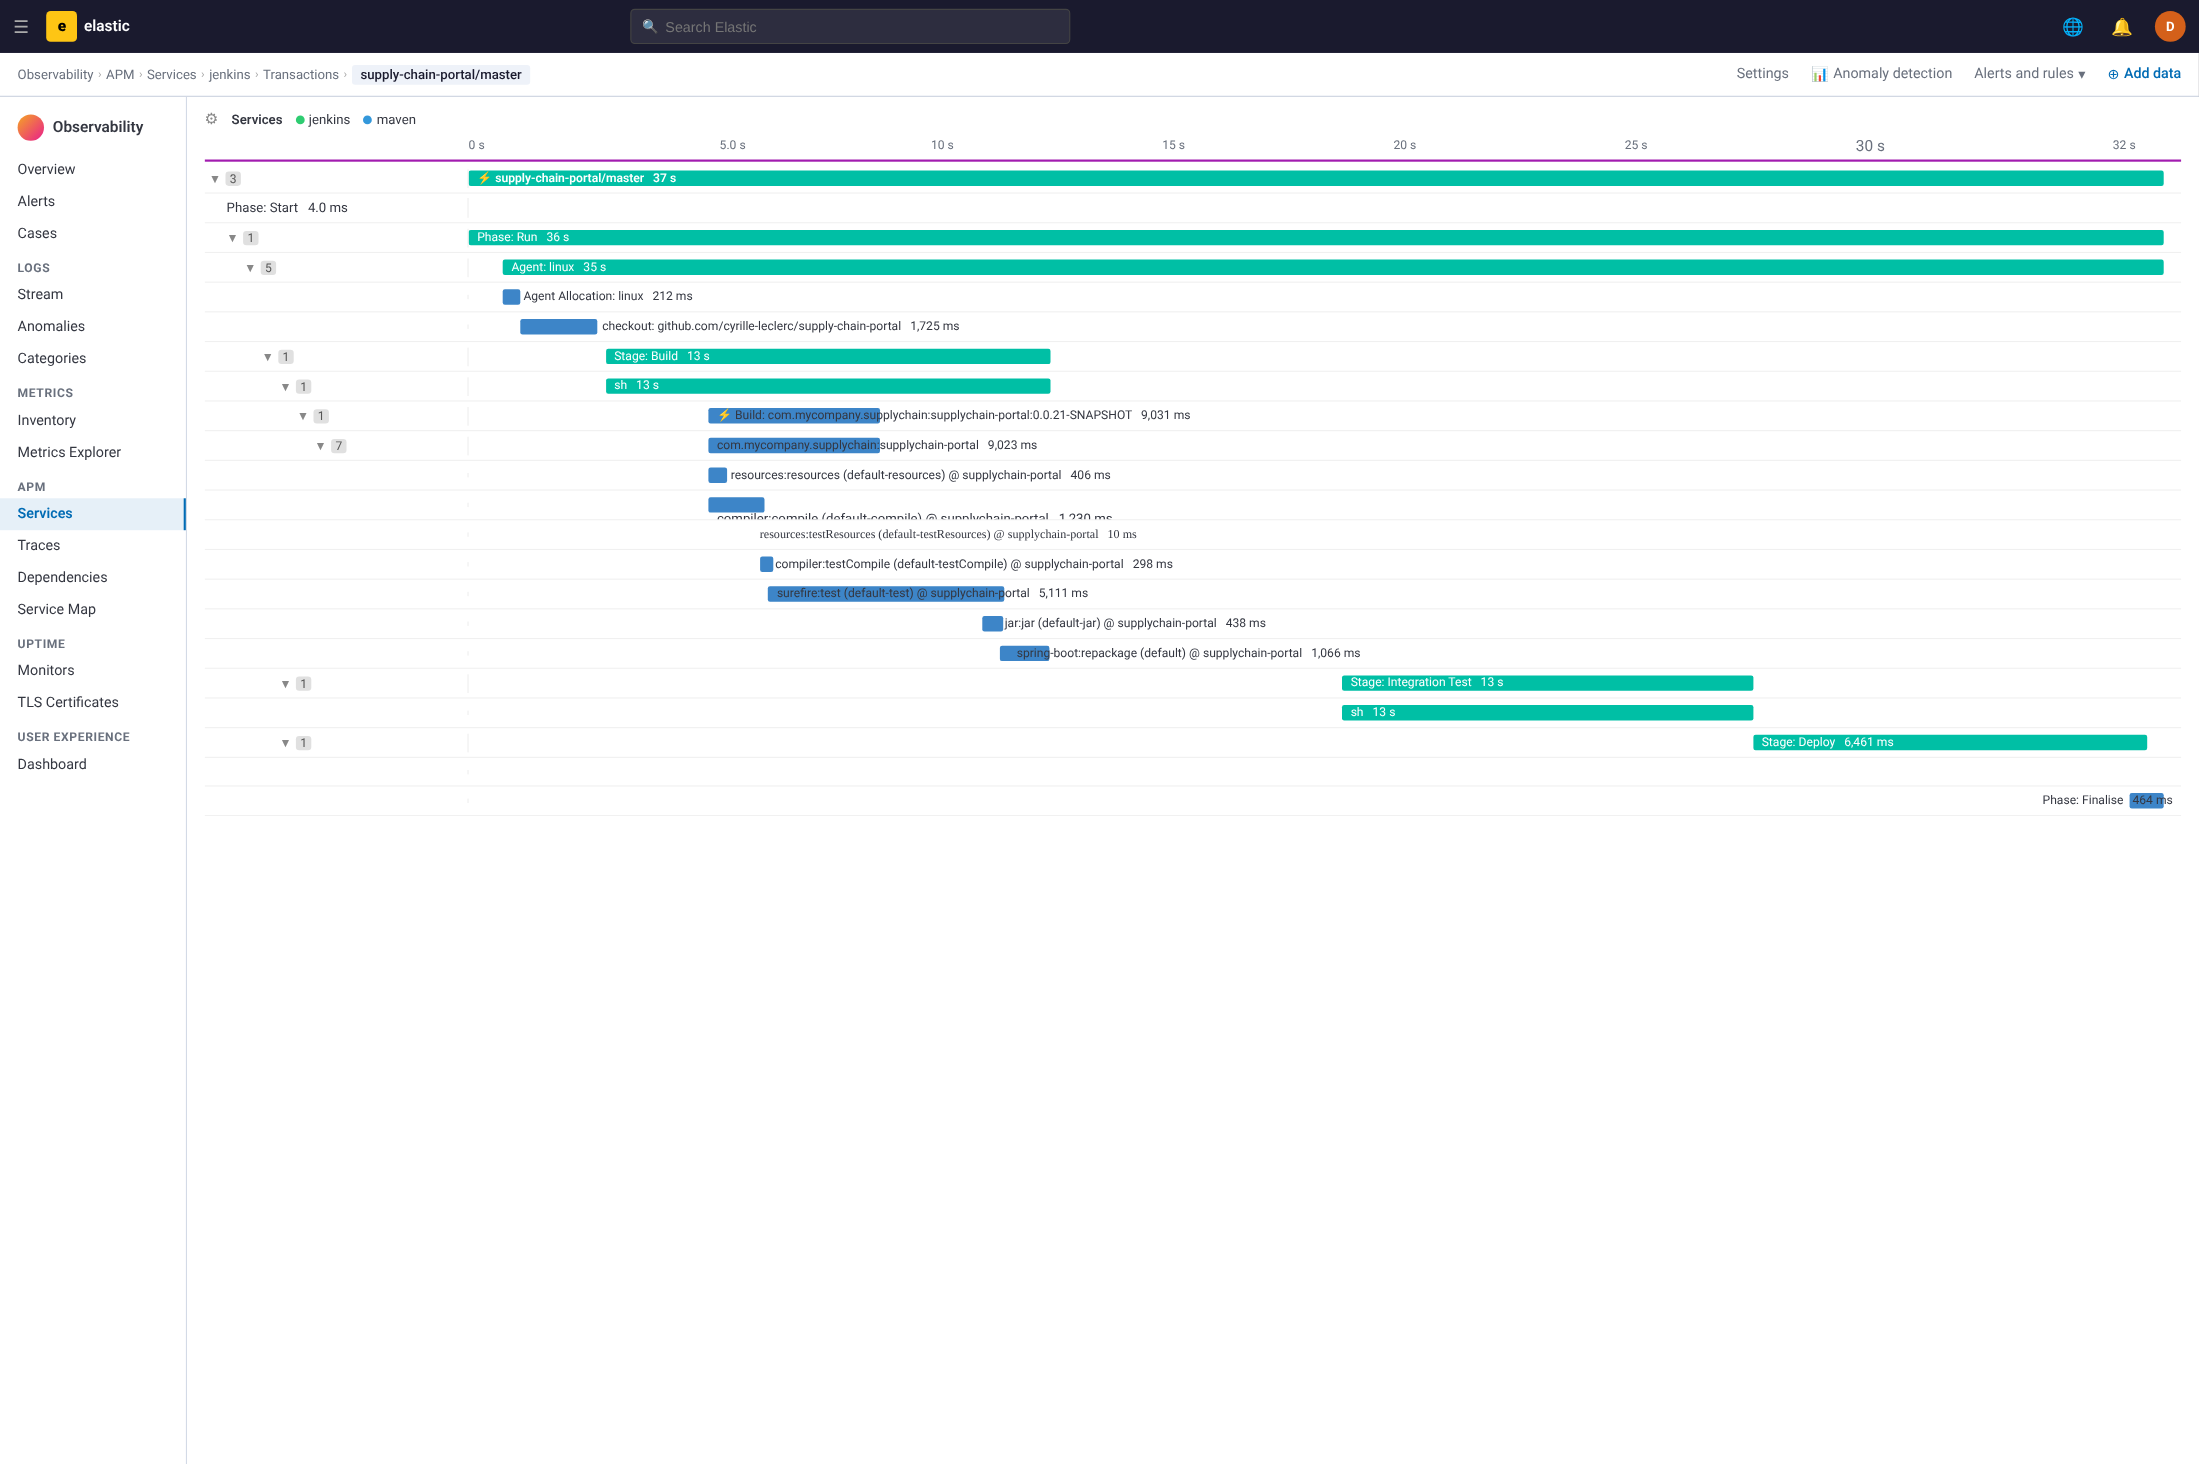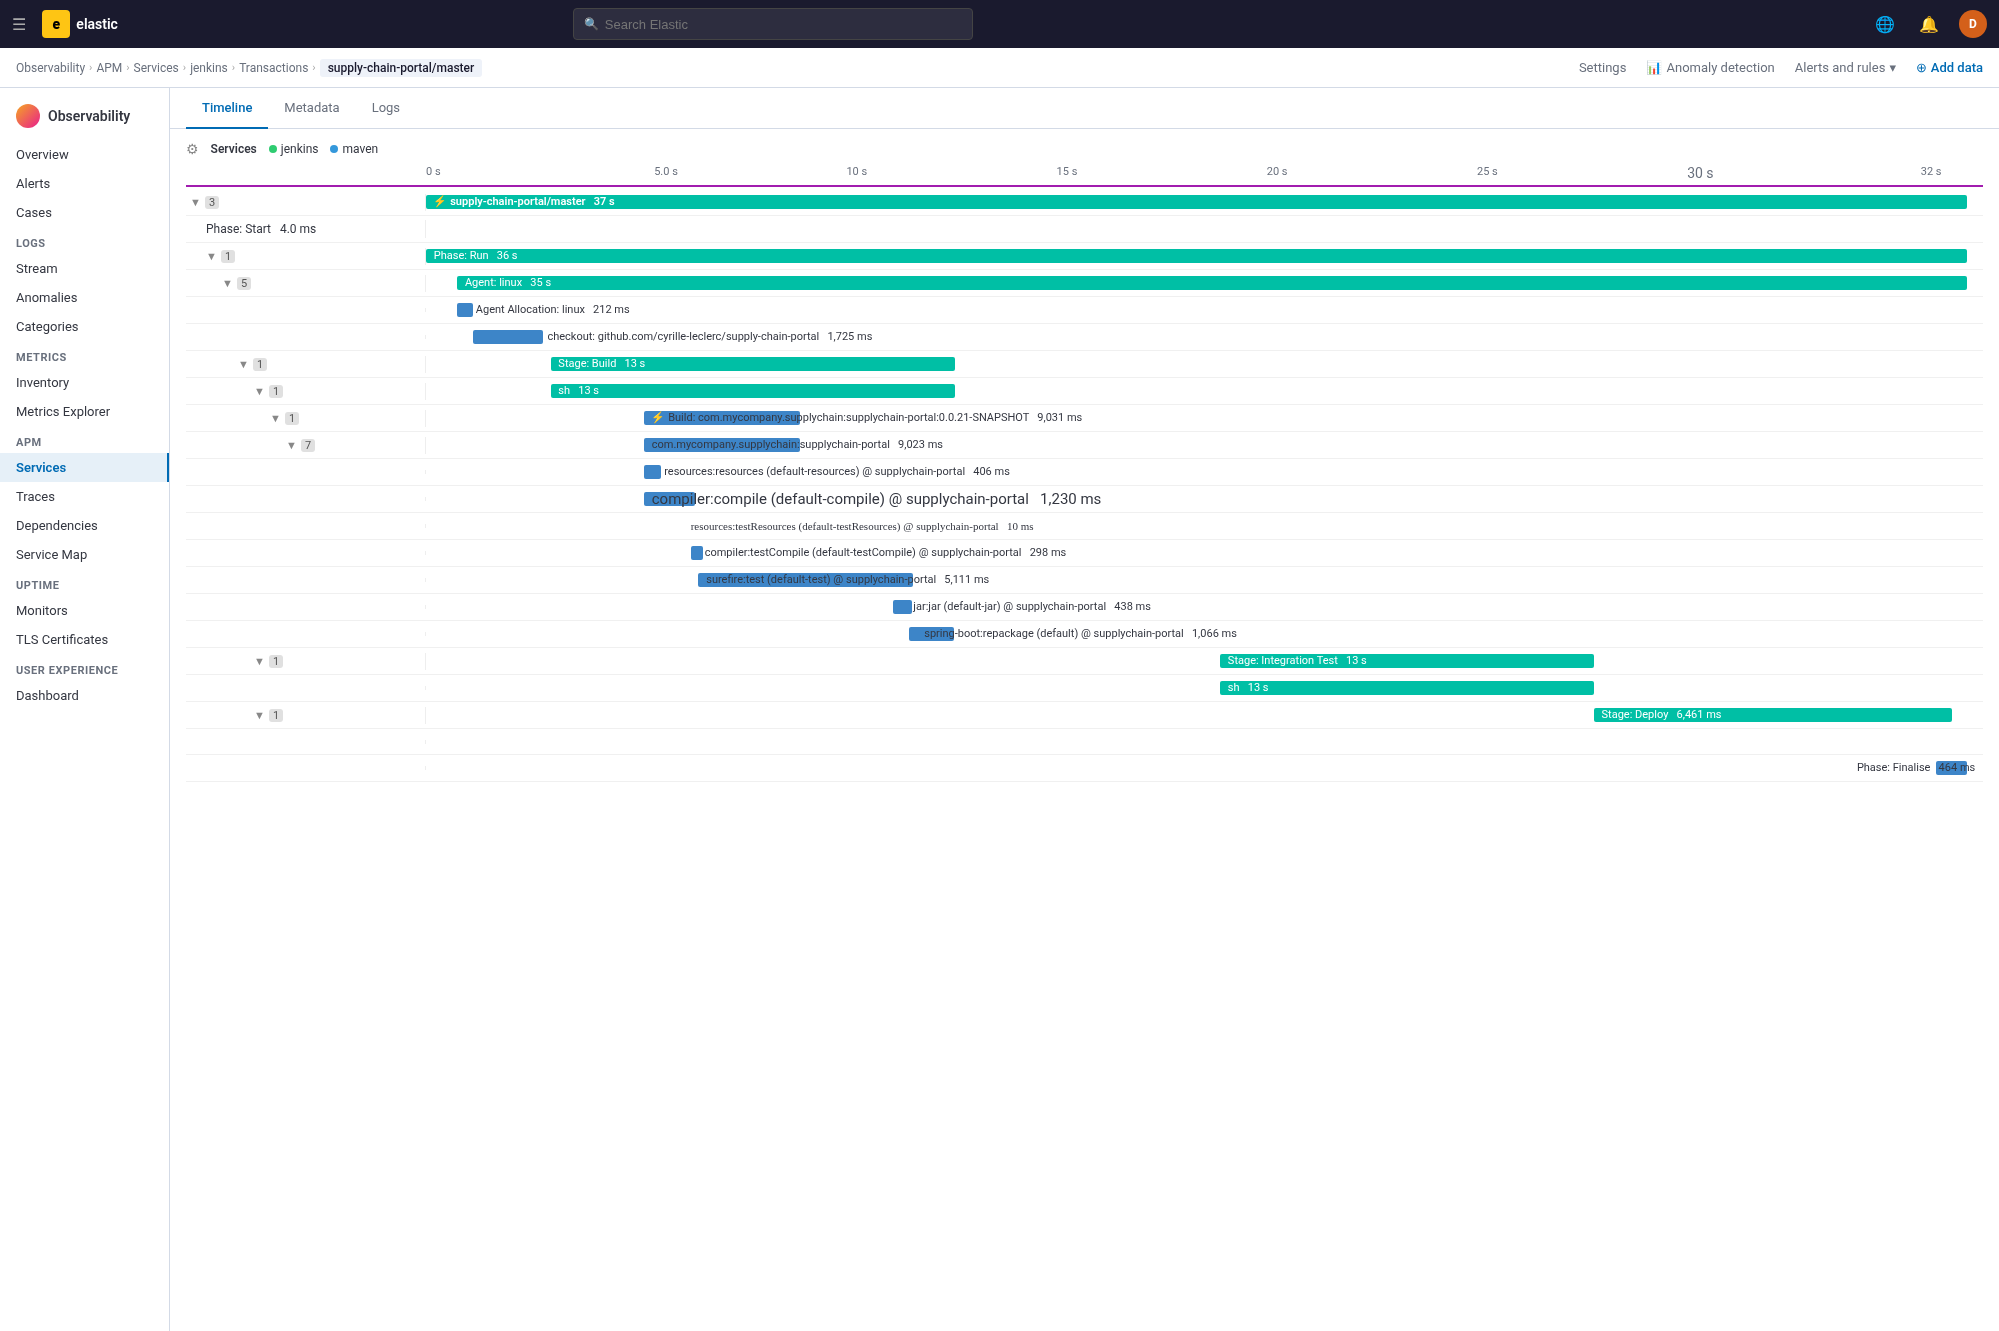--- a/index.html
+++ b/index.html
@@ -233,25 +233,20 @@
     <div class="sidebar-section-header">Uptime</div>
     <div class="sidebar-nav-item">Monitors</div>
     <div class="sidebar-nav-item">TLS Certificates</div>
 
     <div class="sidebar-section-header">User Experience</div>
     <div class="sidebar-nav-item">Dashboard</div>
   </aside>
 
   <main class="main-content">
 
-    <div class="tabs-bar">
-      <div class="tab active">Timeline</div>
-      <div class="tab">Metadata</div>
-      <div class="tab">Logs</div>
-    </div>
 
     <div class="timeline-content">
 
       <div class="services-legend">
         <span class="filter-icon">⚙</span>
         <span class="label">Services</span>
         <div class="legend-item">
           <div class="legend-dot jenkins"></div>
           <span>jenkins</span>
         </div>
@@ -381,21 +376,21 @@
           <div class="row-right">
             <div class="span-bar" style="left:14%;width:1.1%;background:#3d85c8;"></div>
             <span class="span-label" style="left:15.3%;color:#343741;font-size:11px;">resources:resources (default-resources) @ supplychain-portal &nbsp; 406 ms</span>
           </div>
         </div>
 
         <div class="timeline-row">
           <div class="row-left" style="padding-left:116px;"></div>
           <div class="row-right">
             <div class="span-bar" style="left:14%;width:3.3%;background:#3d85c8;"></div>
-            <span class="span-label" style="left:14.5%;color:#343741;font-size:15px;">compiler:compile (default-compile) @ supplychain-portal &nbsp; 1,230 ms</span>
+            <span class="span-label" style="left:14.5%;color:#343741;font-size:12px;margin-top:12px;">compiler:compile (default-compile) @ supplychain-portal &nbsp; 1,230 ms</span>
           </div>
         </div>
 
         <div class="timeline-row">
           <div class="row-left" style="padding-left:116px;"></div>
           <div class="row-right">
             <span class="span-label" style="left:17%;color:#343741;font-size:11px;font-family:Liberation Serif, serif;">resources:testResources (default-testResources) @ supplychain-portal &nbsp; 10 ms</span>
           </div>
         </div>
 

